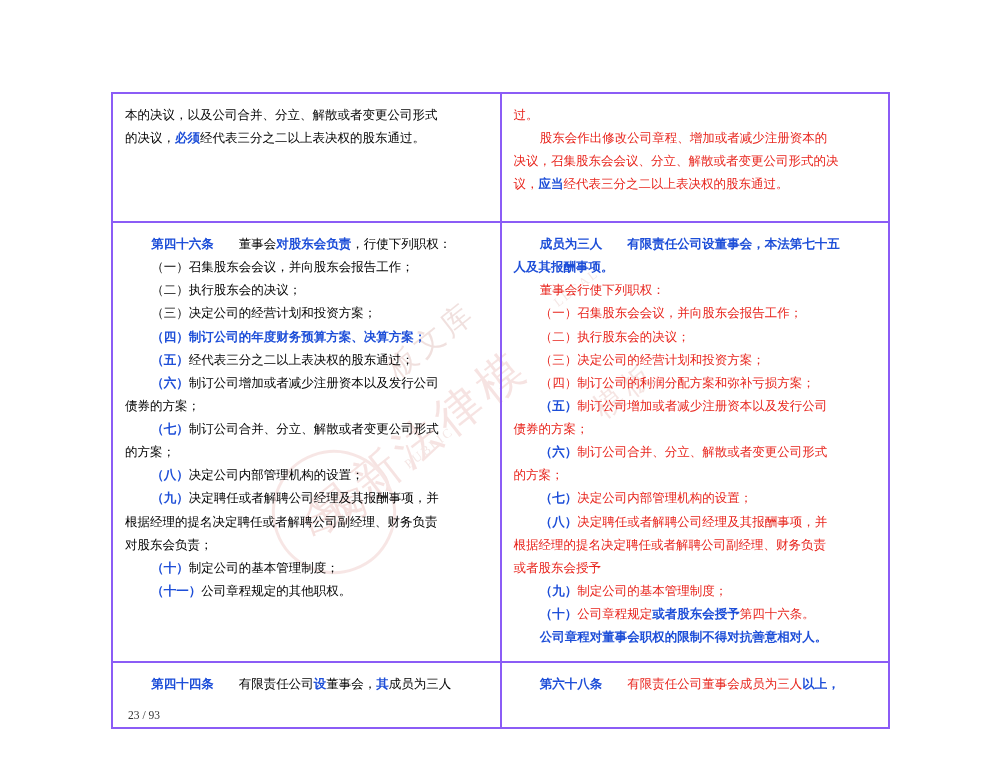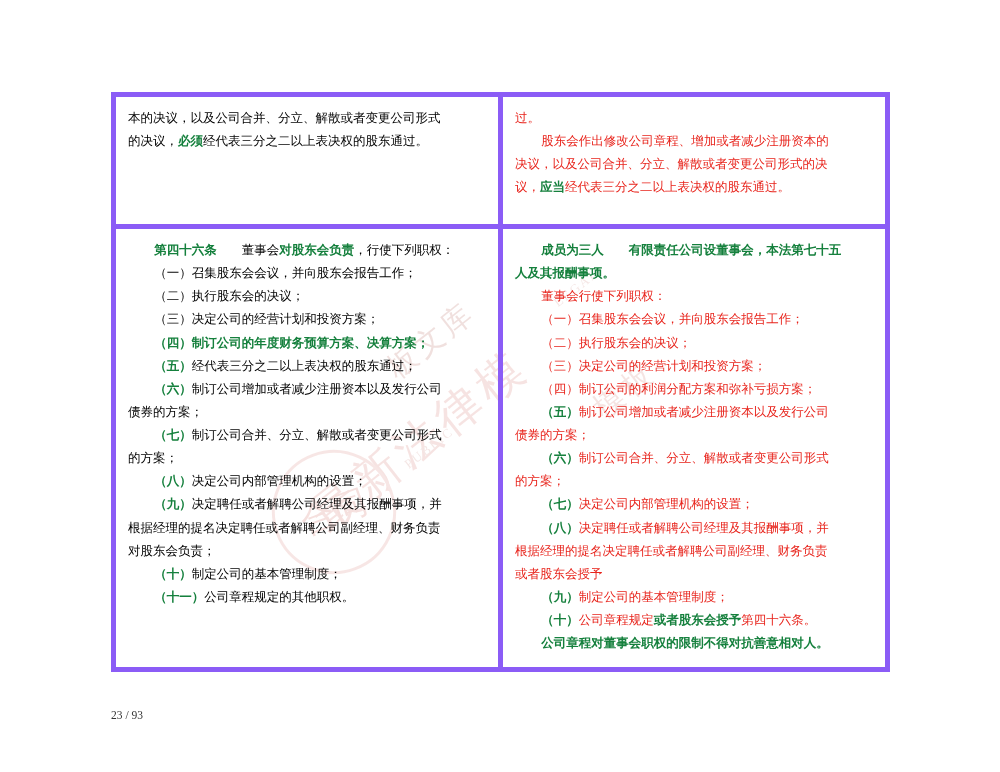--- a/index.html
+++ b/index.html
@@ -24,47 +24,47 @@
   }
   .doc-table {
     position: absolute;
     left: 111px;
     top: 92px;
     width: 779px;
     border-collapse: collapse;
     table-layout: fixed;
   }
   .doc-table td {
-    border: 5px solid #8b5cf6;
+    border: 2px solid #8b5cf6;
     vertical-align: top;
     padding: 10px 12px 12px 12px;
     width: 50%;
   }
   .para {
     font-size: 12.5px;
     line-height: 1.85;
     text-align: justify;
     text-justify: inter-ideograph;
     margin: 0;
   }
   .ind0 { text-indent: 0; }
   .ind2 { text-indent: 2.1em; }
   .red {
     color: #e8241c;
   }
   .redbold {
-    color: #15803d;
+    color: #1d4ed8;
     font-weight: bold;
   }
   .row-tall td { height: 385px; }
   .row-top td { height: 105px; }
   .row-bot td { height: 42px; }
   .footer {
     position: absolute;
-    left: 111px;
+    left: 128px;
     top: 709px;
     font-size: 11.5px;
     color: #333333;
     font-family: "Liberation Serif", serif;
   }
   
   .watermark {
     position: absolute;
     left: 250px;
     top: 200px;
@@ -127,21 +127,21 @@
   <table class="doc-table">
     <tbody>
       <tr class="row-top">
         <td>
             <div class="para ind0"><span>本的决议，以及公司合并、分立、解散或者变更公司形式</span></div>
             <div class="para ind0"><span>的决议，</span><span class="redbold">必须</span><span>经代表三分之二以上表决权的股东通过。</span></div>
           </td>
         <td>
             <div class="para ind0"><span class="red">过。</span></div>
             <div class="para ind2"><span class="red">股东会作出修改公司章程、增加或者减少注册资本的</span></div>
-            <div class="para ind0"><span class="red">决议，以及公司合并、分立、解散或者变更公司形式的决</span></div>
+            <div class="para ind0"><span class="red">决议，召集股东会会议、分立、解散或者变更公司形式的决</span></div>
             <div class="para ind0"><span class="red">议，</span><span class="redbold">应当</span><span class="red">经代表三分之二以上表决权的股东通过。</span></div>
           </td>
       </tr>
       <tr class="row-tall">
         <td>
             <div class="para ind2"><span class="redbold">第四十六条</span><span>　　</span><span>董事会</span><span class="redbold">对股东会负责</span><span>，行使下列职权：</span></div>
             <div class="para ind2"><span>（一）召集股东会会议，并向股东会报告工作；</span></div>
             <div class="para ind2"><span>（二）执行股东会的决议；</span></div>
             <div class="para ind2"><span>（三）决定公司的经营计划和投资方案；</span></div>
             <div class="para ind2"><span class="redbold">（四）制订公司的年度财务预算方案、决算方案；</span></div>
@@ -171,18 +171,26 @@
             <div class="para ind0"><span class="red">的方案；</span></div>
             <div class="para ind2"><span class="redbold">（七）</span><span class="red">决定公司内部管理机构的设置；</span></div>
             <div class="para ind2"><span class="redbold">（八）</span><span class="red">决定聘任或者解聘公司经理及其报酬事项，并</span></div>
             <div class="para ind0"><span class="red">根据经理的提名决定聘任或者解聘公司副经理、财务负责</span></div>
             <div class="para ind0"><span class="red">或者股东会授予</span></div>
             <div class="para ind2"><span class="redbold">（九）</span><span class="red">制定公司的基本管理制度；</span></div>
             <div class="para ind2"><span class="redbold">（十）</span><span class="red">公司章程规定</span><span class="redbold">或者股东会授予</span><span class="red">第四十六条。</span></div>
             <div class="para ind2"><span class="redbold">公司章程对董事会职权的限制不得对抗善意相对人。</span></div>
           </td>
       </tr>
+      <tr class="row-bot">
+        <td>
+            <div class="para ind2"><span class="redbold">第四十四条</span><span>　　</span><span>有限责任公司</span><span class="redbold">设</span><span>董事会，</span><span class="redbold">其</span><span>成员为三人</span></div>
+          </td>
+        <td>
+            <div class="para ind2"><span class="redbold">第六十八条</span><span>　　</span><span class="red">有限责任公司董事会成员为三人</span><span class="redbold">以上，</span></div>
+          </td>
+      </tr>
     </tbody>
   </table>
 
   <div class="footer">23 / 93</div>
 
 </div>
 
 </body></html>

